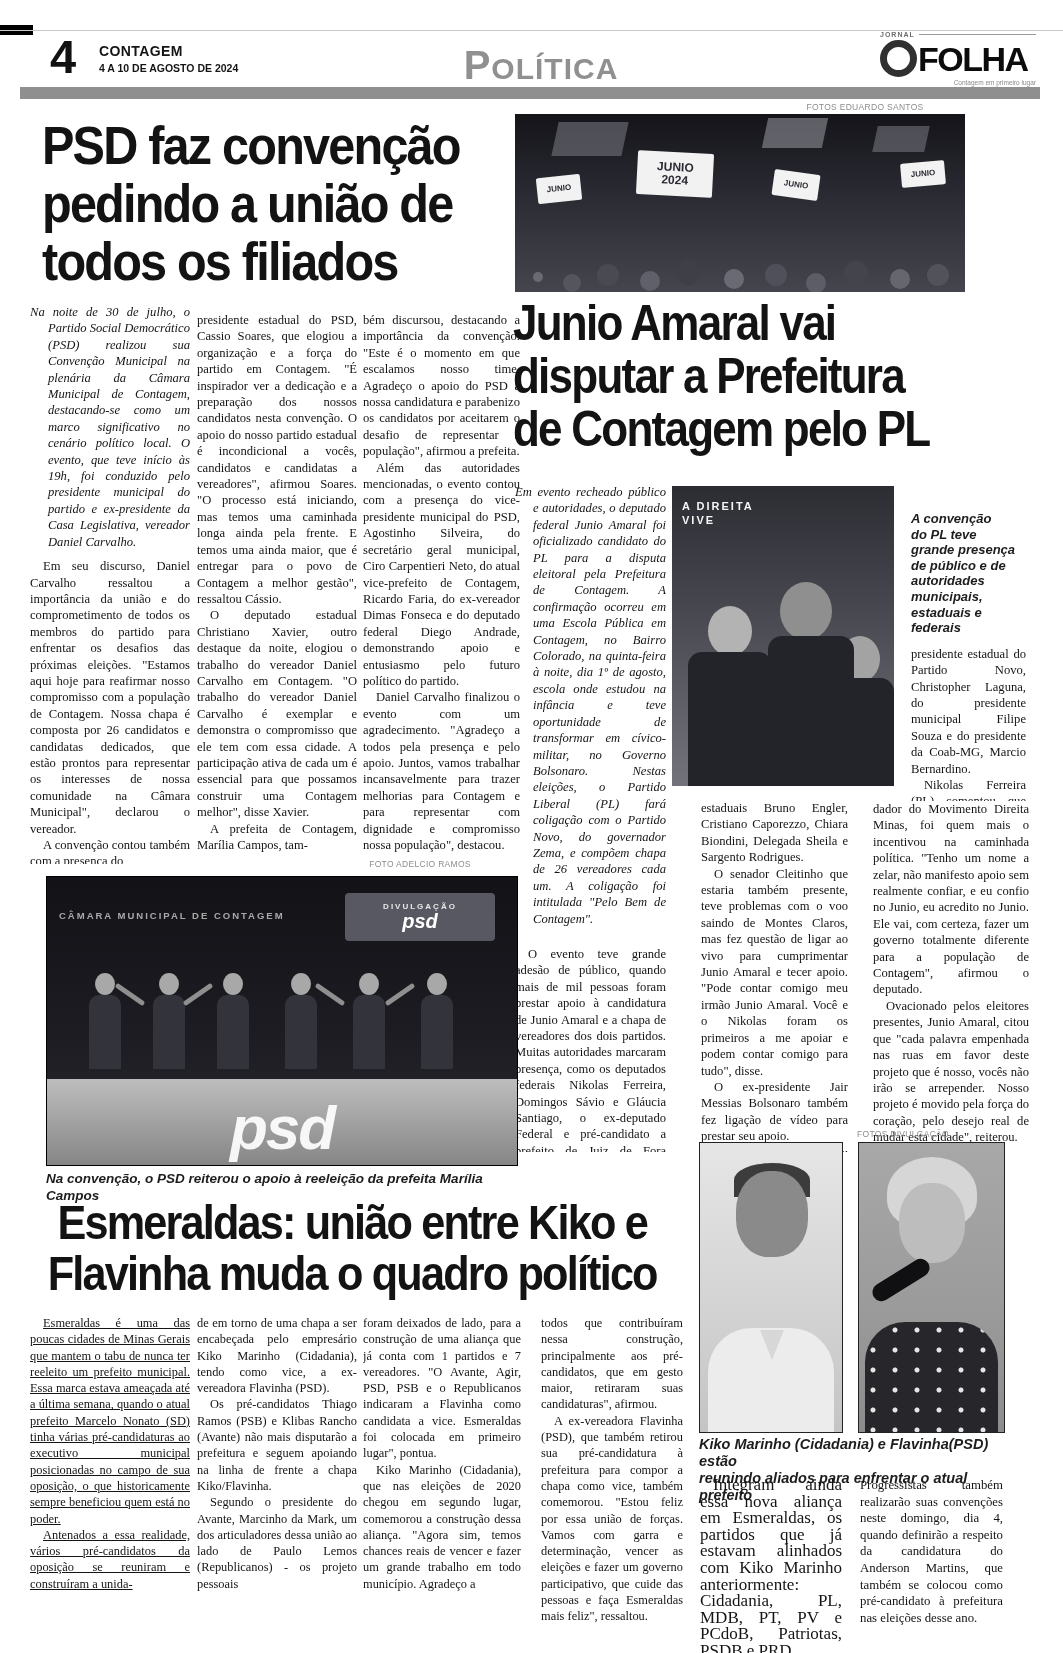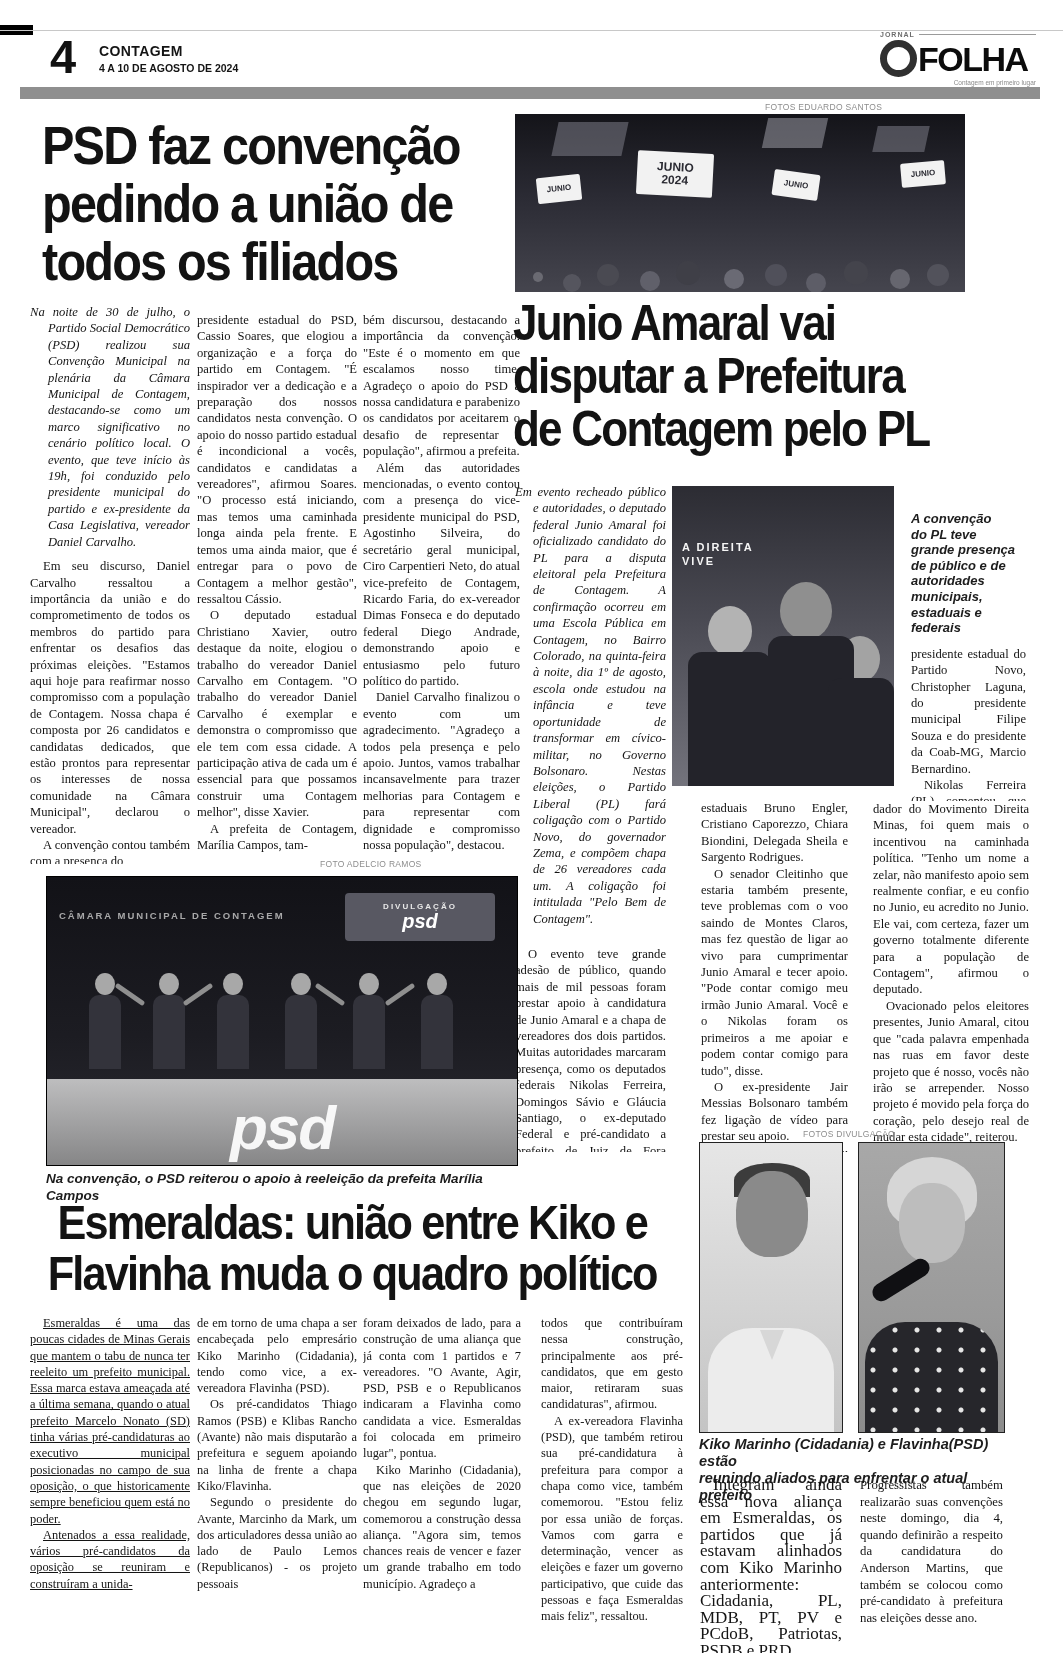--- a/index.html
+++ b/index.html
@@ -28,21 +28,21 @@
 
   
   .headline{font-family:"Liberation Sans",sans-serif;font-weight:bold;color:#131313;
             white-space:pre-line;transform-origin:top left;}
   .h1{left:42px;top:116px;width:540px;font-size:54px;line-height:58px;letter-spacing:-2px;transform:scale(.90,1);}
   .h2{left:513px;top:297px;width:600px;font-size:50px;line-height:53px;letter-spacing:-2px;transform:scale(.88,1);}
   .h3{left:30px;top:1197px;width:716px;text-align:center;font-size:48px;line-height:51px;
       letter-spacing:-2px;transform:scale(.90,1);}
 
   
-  .credit{font:8.5px/1 "Liberation Sans",sans-serif;color:#8d8d8d;text-align:left;letter-spacing:.3px;}
+  .credit{font:8.5px/1 "Liberation Sans",sans-serif;color:#8d8d8d;text-align:center;letter-spacing:.3px;}
   .credA{left:765px;top:103px;width:200px;}
   .credB{left:320px;top:860px;width:200px;}
   .credC{left:803px;top:1130px;width:200px;}
   .caption{font:bold italic 13.5px/17px "Liberation Sans",sans-serif;color:#1d1d1d;}
   .capC{left:46px;top:1170px;width:474px;}
   .capDE{left:699px;top:1436px;width:310px;font-size:14.5px;white-space:pre-line;}
   .capB{font:bold italic 13px/15.6px "Liberation Sans",sans-serif;color:#1d1d1d;
         white-space:pre-line;margin-bottom:10px;}
 
   
@@ -84,21 +84,21 @@
   .placard.s3{left:258px;top:58px;width:46px;height:26px;transform:rotate(8deg);}
   .placard.s4{left:386px;top:48px;width:44px;height:24px;transform:rotate(-5deg);}
   .heads{position:absolute;left:18px;bottom:10px;width:10px;height:10px;border-radius:50%;background:#6a6a72;
          box-shadow:34px 6px 0 4px #55555e,70px -2px 0 6px #4a4a52,112px 4px 0 5px #60606a,
                     150px -4px 0 7px #3f3f47,196px 2px 0 5px #6a6a74,238px -2px 0 6px #50505a,
                     278px 6px 0 5px #5d5d67,318px -4px 0 7px #44444c,362px 2px 0 5px #66666f,
                     400px -2px 0 6px #52525b;}
   .photoB{left:672px;top:486px;width:222px;height:300px;
           background:linear-gradient(180deg,#2c2c33 0%,#4a4a53 45%,#73737c 100%);}
   .overlayB{position:absolute;left:10px;top:14px;color:#f5f5f5;white-space:pre-line;
-            font:bold 11px/1.25 "Liberation Sans",sans-serif;letter-spacing:2px;margin-top:41px;}
+            font:bold 11px/1.25 "Liberation Sans",sans-serif;letter-spacing:2px;}
   .headB{position:absolute;border-radius:50%;}
   .hb1{left:36px;top:120px;width:44px;height:50px;background:#b3b3b3;}
   .hb2{left:108px;top:96px;width:52px;height:58px;background:#8f8f8f;}
   .hb3{left:168px;top:150px;width:40px;height:46px;background:#a3a3a3;}
   .torsoB{position:absolute;background:#23232a;border-radius:14px 14px 0 0;}
   .tb1{left:16px;top:166px;width:84px;height:134px;}
   .tb2{left:96px;top:150px;width:86px;height:150px;}
   .tb3{left:156px;top:192px;width:66px;height:108px;}
   .photoC{left:46px;top:876px;width:470px;height:288px;border:1px solid #000;
           background:linear-gradient(180deg,#121217 0%,#1c1c22 55%,#2a2a31 100%);}
@@ -135,20 +135,21 @@
 </head>
 <body>
 
 <div class="page">
 
   <div class="abs corner-mark"></div>
   <div class="abs top-rule"></div>
   <div class="abs pagenum">4</div>
   <div class="abs secname">CONTAGEM</div>
   <div class="abs secdate">4 A 10 DE AGOSTO DE 2024</div>
+  <div class="abs category">POLÍTICA</div>
   <div class="abs logo">
     <div class="logo-kickrow">
       <span class="logo-kicker">JORNAL</span>
       <span class="logo-kickline"></span>
     </div>
     <div class="logo-main">
       <span class="logo-ring"></span>
       <span class="logo-name">FOLHA</span>
     </div>
     <div class="logo-tagline">Contagem em primeiro lugar</div>

